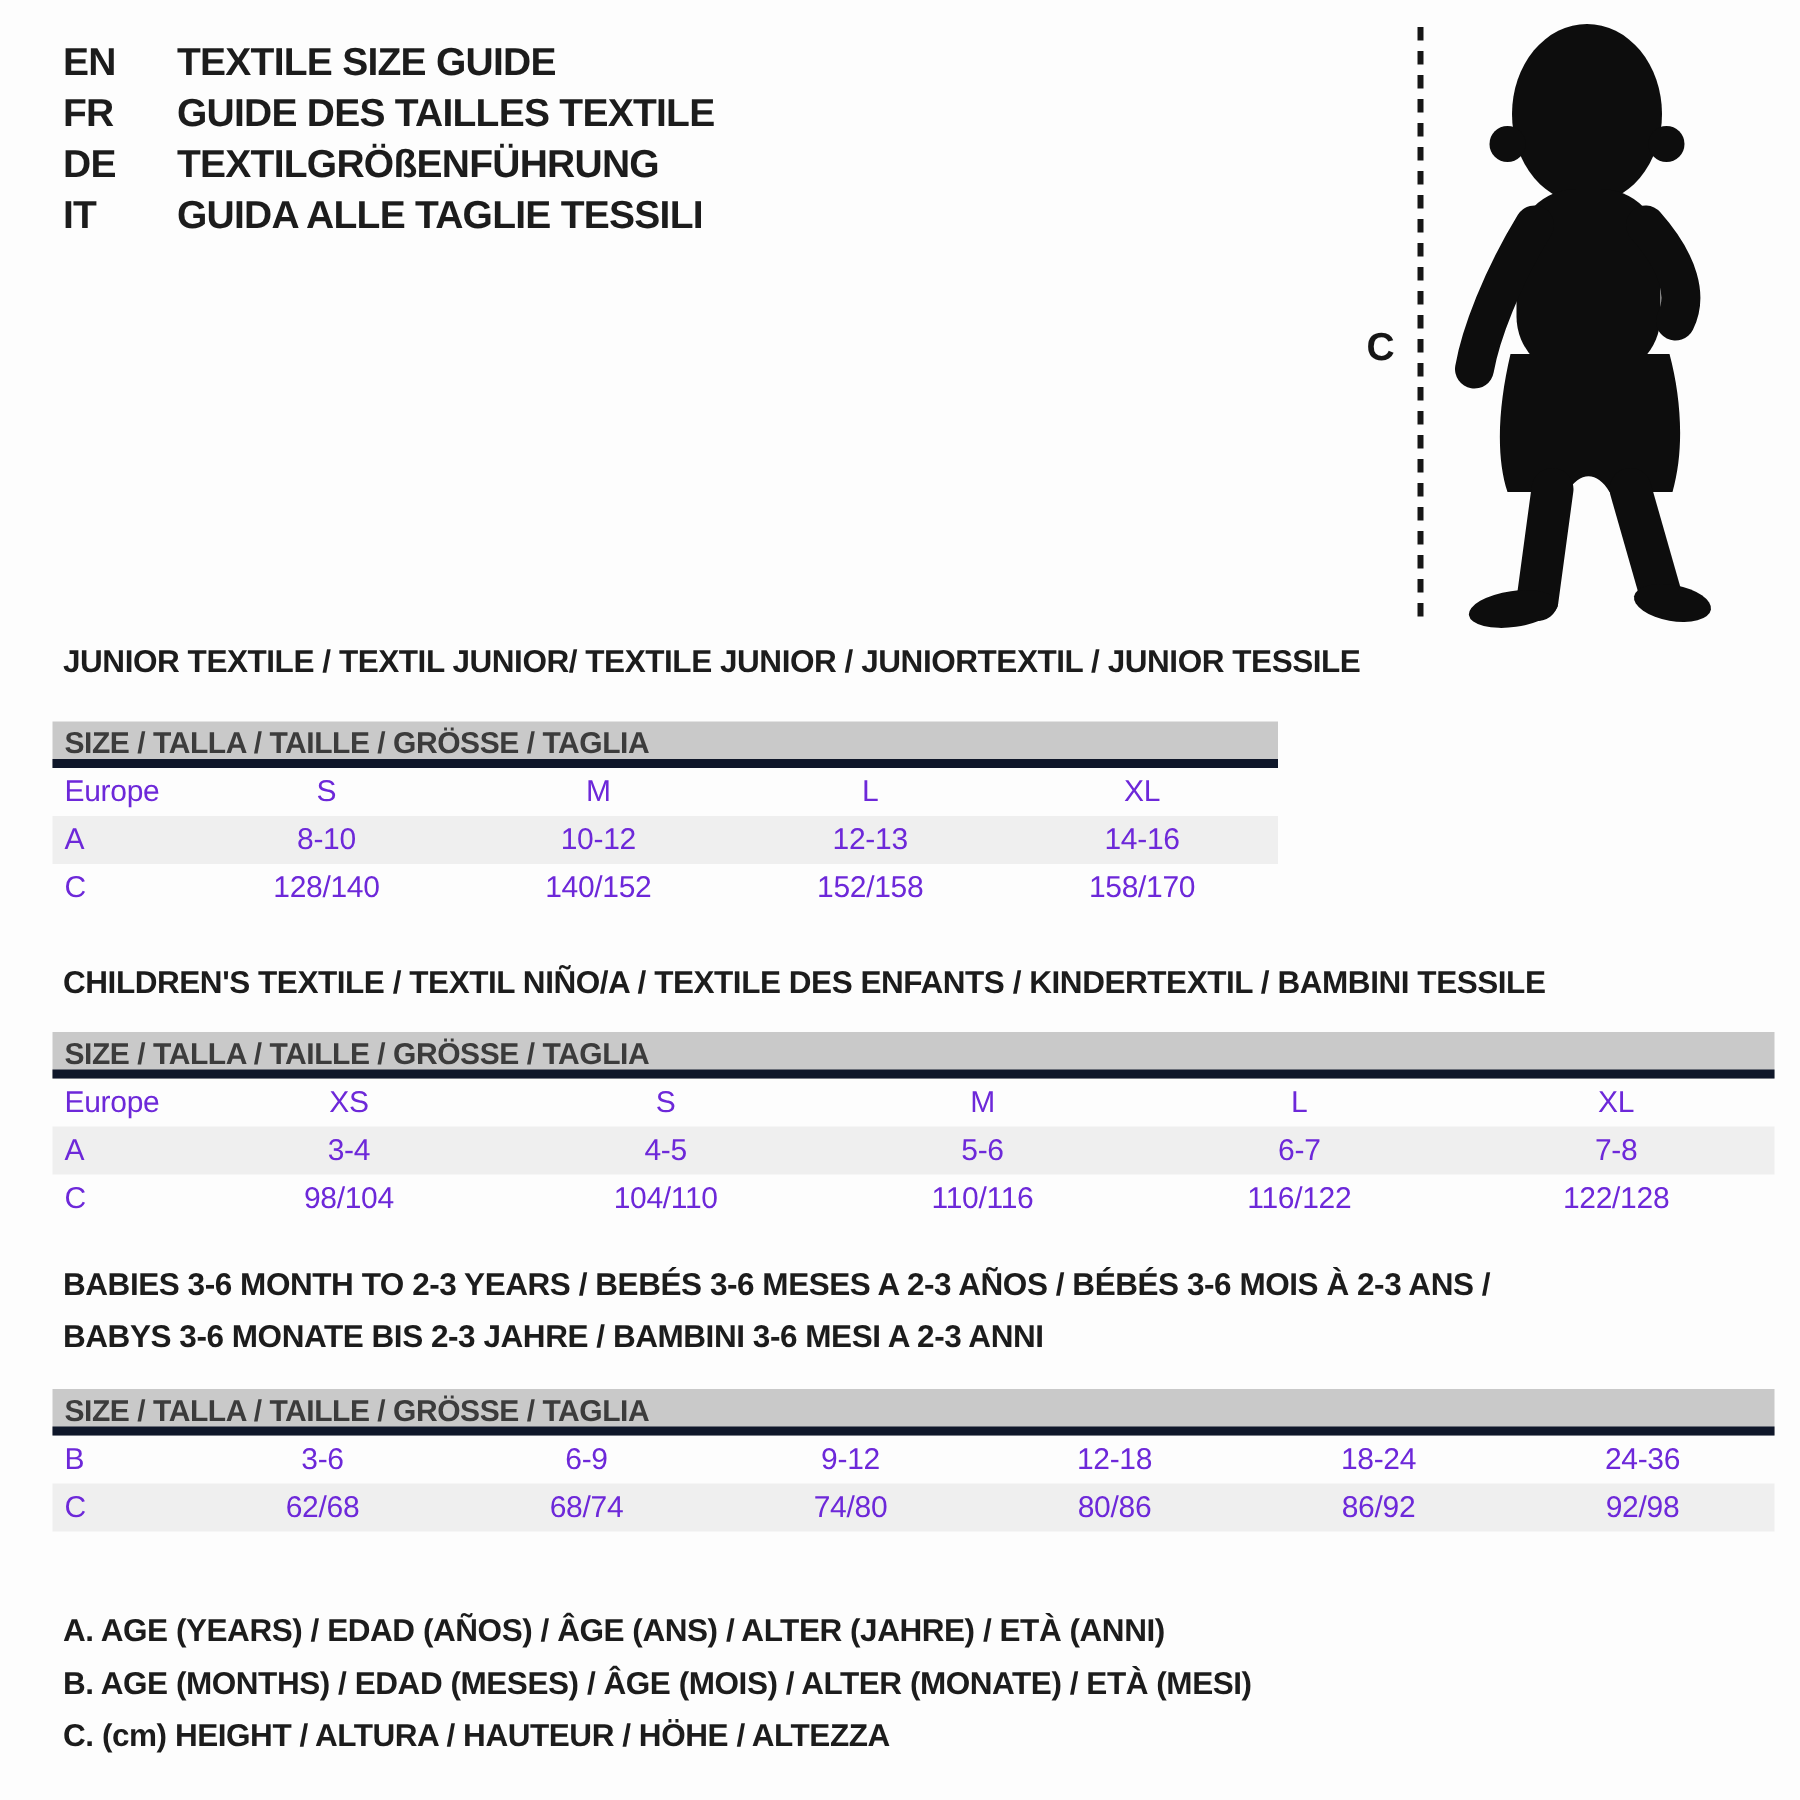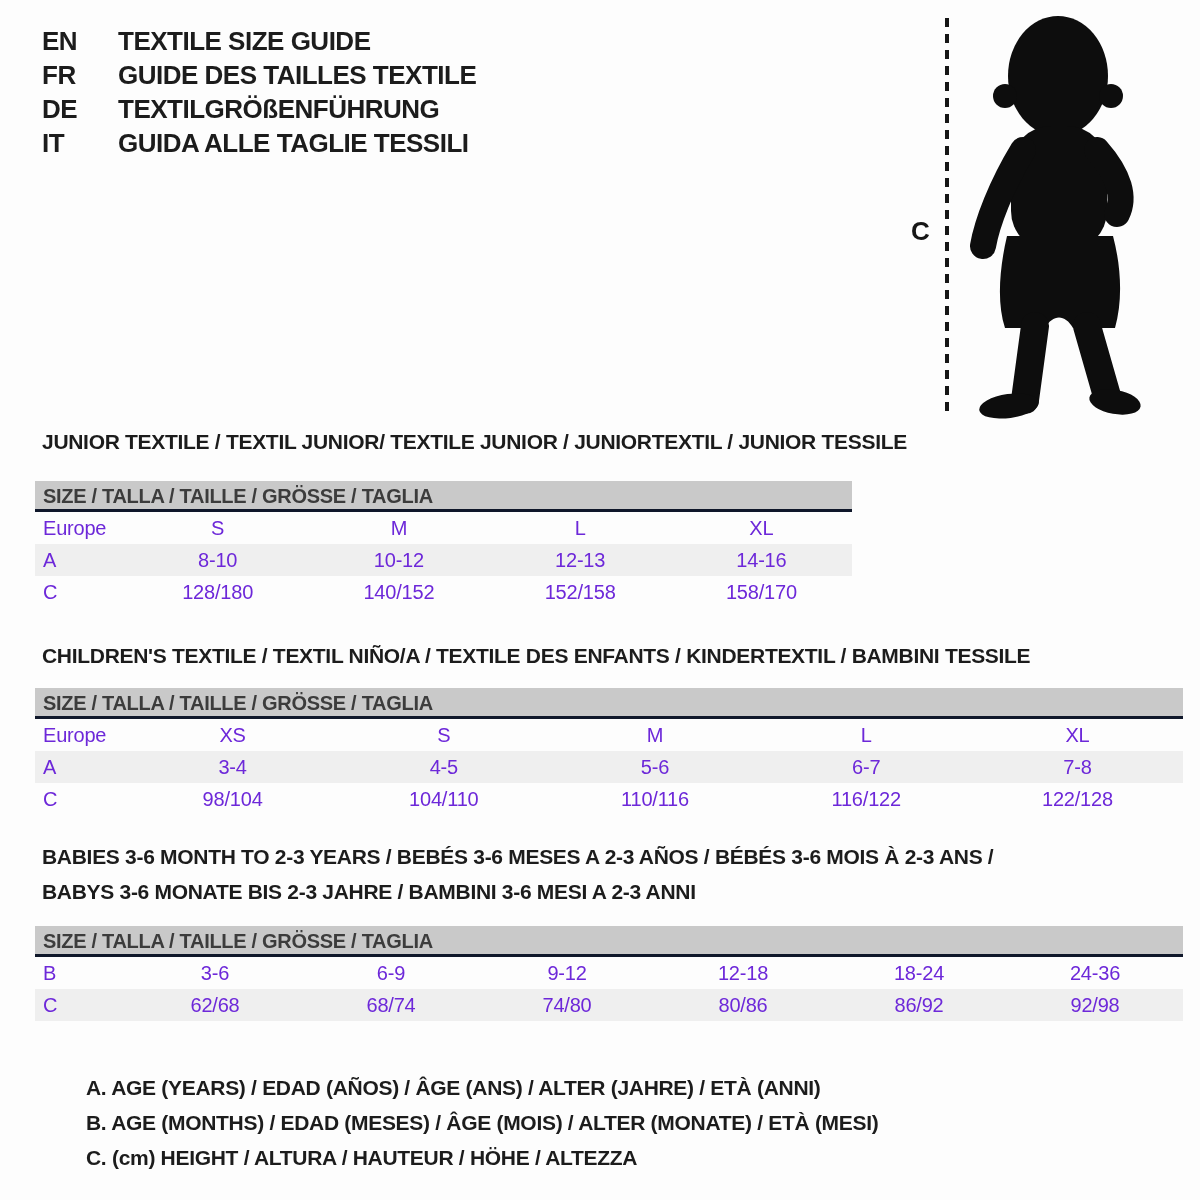--- a/index.html
+++ b/index.html
@@ -17,29 +17,29 @@
   .figure-svg{position:absolute;left:895px;top:8px;}
   
   .section-title{position:absolute;left:42px;font-weight:700;font-size:21px;
     letter-spacing:-0.3px;white-space:nowrap;}
   .babies-title{position:absolute;left:42px;top:839px;font-weight:700;
     font-size:21px;letter-spacing:-0.3px;line-height:35px;}
   
   .size-table{position:absolute;left:35px;}
   .table-header{height:31px;line-height:31px;background:#c9c9c9;color:#3c3c3c;
     font-weight:700;font-size:20px;padding-left:8px;letter-spacing:-0.3px;
-    border-bottom:3px solid #0f172a;box-sizing:border-box;}
+    border-bottom:6px solid #0f172a;box-sizing:border-box;}
   .trow{display:flex;height:32px;align-items:center;font-size:20px;
     color:#6d28d9;letter-spacing:-0.2px;}
   .trow.alt{background:#efefef;}
   .tlabel{flex:0 0 92px;padding-left:8px;box-sizing:border-box;}
   .tcell{flex:1;text-align:center;}
   
   .legend-block{position:absolute;left:42px;top:1070px;font-weight:700;
-    font-size:21px;letter-spacing:-0.3px;line-height:35px;margin-left:44px;}
+    font-size:21px;letter-spacing:-0.3px;line-height:35px;}
 </style>
 </head>
 <body>
 
 <div class="lang-block">
   <div class="lang-row">
     <span class="lang-code">EN</span>
     <span class="lang-label">TEXTILE SIZE GUIDE</span>
   </div>
   <div class="lang-row">
@@ -87,21 +87,21 @@
   </div>
   <div class="trow alt">
     <span class="tlabel">A</span>
     <span class="tcell">8-10</span>
     <span class="tcell">10-12</span>
     <span class="tcell">12-13</span>
     <span class="tcell">14-16</span>
   </div>
   <div class="trow">
     <span class="tlabel">C</span>
-    <span class="tcell">128/180</span>
+    <span class="tcell">128/140</span>
     <span class="tcell">140/152</span>
     <span class="tcell">152/158</span>
     <span class="tcell">158/170</span>
   </div>
 </div>
 
 <div class="section-title" style="top:644px">CHILDREN'S TEXTILE / TEXTIL NIÑO/A / TEXTILE DES ENFANTS / KINDERTEXTIL / BAMBINI TESSILE</div>
 
 <div class="size-table" style="top:688px;width:1148px">
   <div class="table-header">SIZE / TALLA / TAILLE / GRÖSSE / TAGLIA</div>

